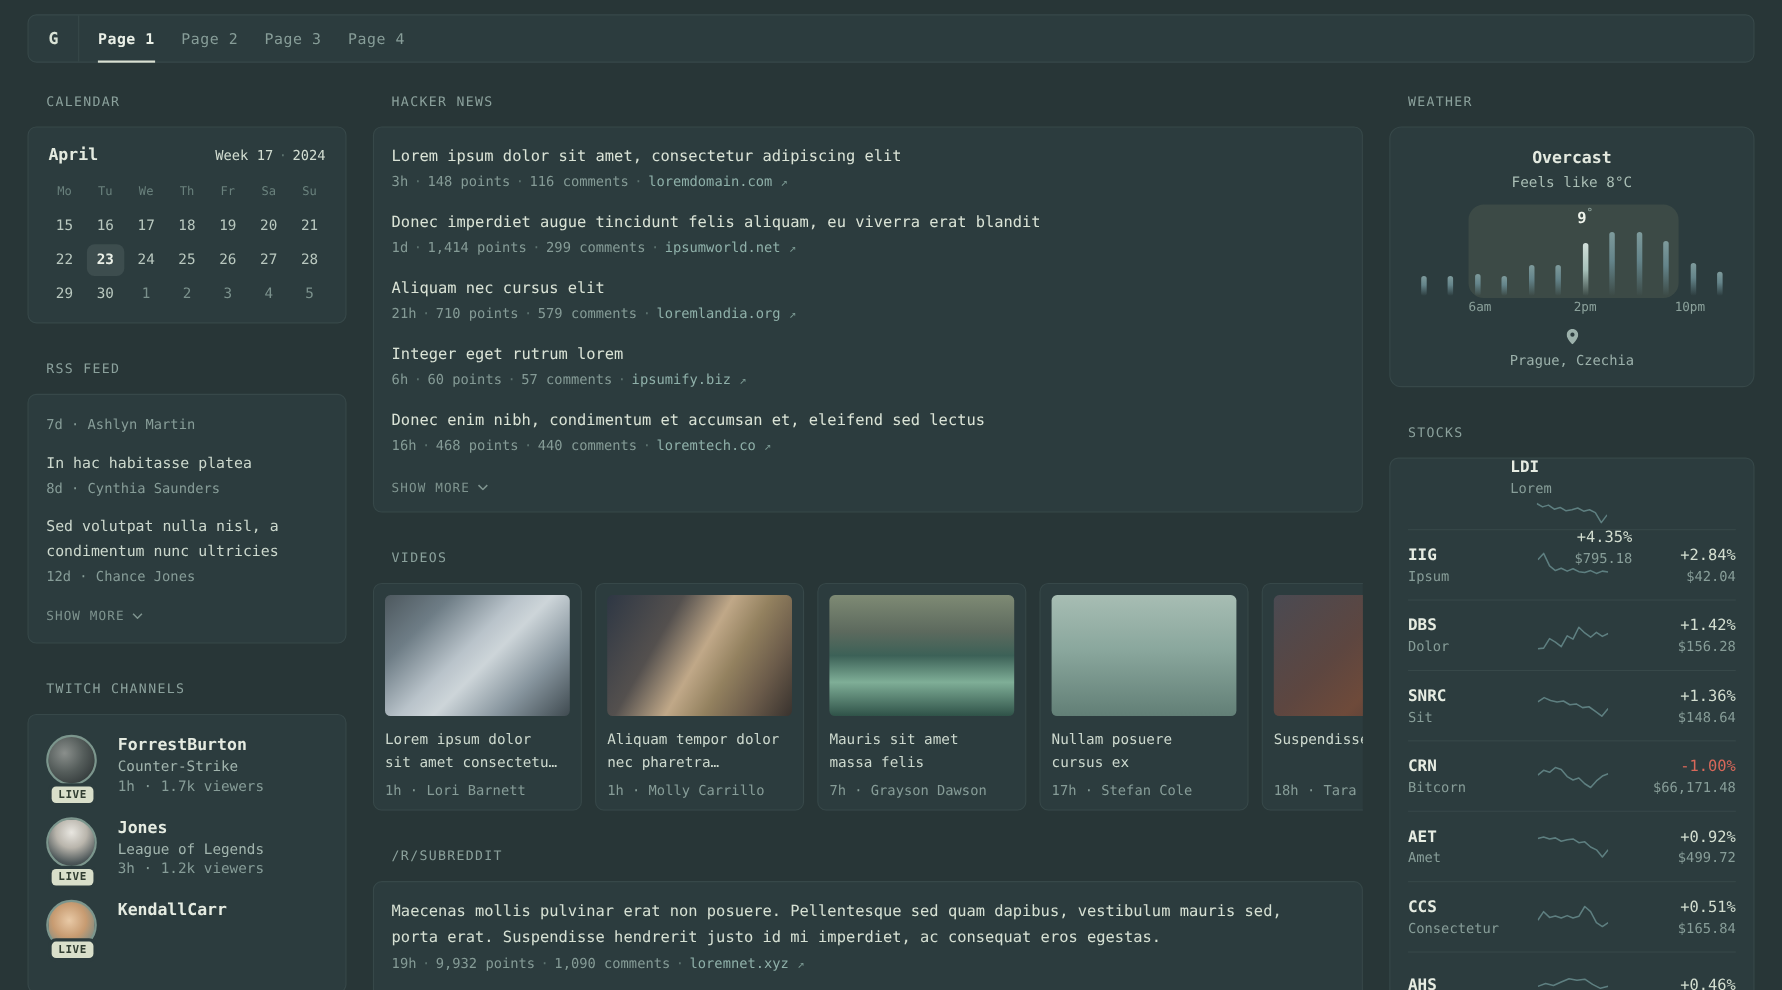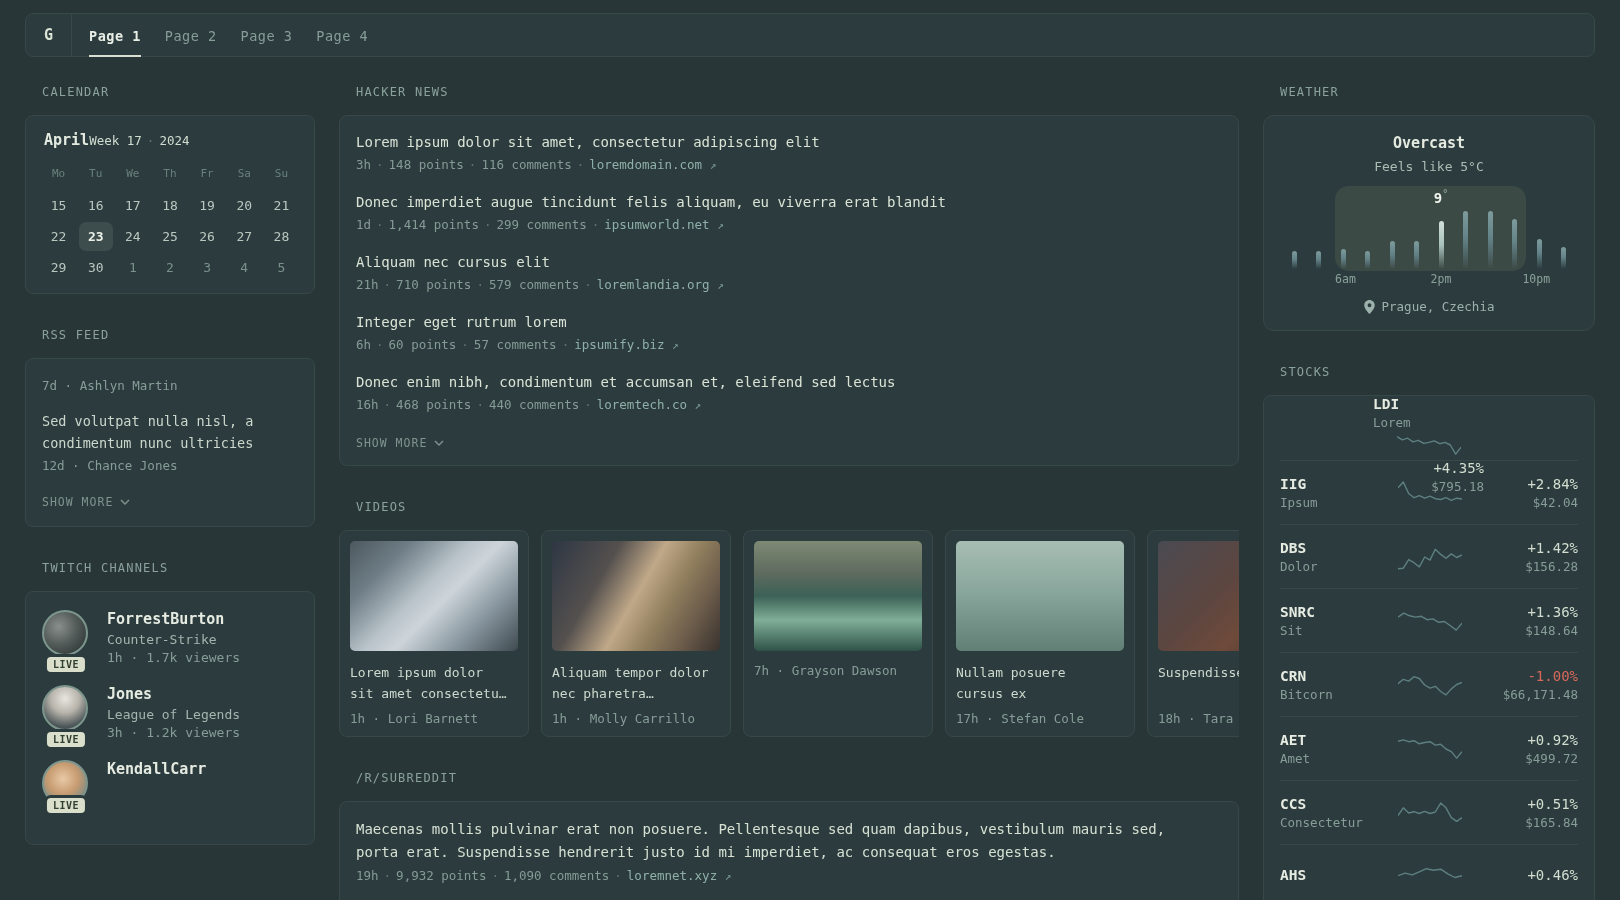--- a/index.html
+++ b/index.html
@@ -48,21 +48,21 @@
   }
   .section { margin-bottom: 34px; }
   .card {
     background: var(--card, #2c3c3e);
     border: 1px solid var(--border, #374849);
     border-radius: 8px;
   }
 
   
   .cal-card { padding: 15px 14px 10px 14px; }
-  .cal-head { display:flex; align-items:baseline; padding:0 4px; margin-bottom:12px; }
+  .cal-head { display:flex; justify-content:space-between; align-items:baseline; padding:0 4px; margin-bottom:12px; }
   .cal-month { font-size:15px; font-weight:bold; color:#e3eadf; }
   .cal-week { font-size:12.5px; color:#d2ddd1; }
   .sep { color: var(--text-dim, #5d7470); margin:0 5px; }
   .cal-grid { display:grid; grid-template-columns:repeat(7,1fr); }
   .cal-wd { font-size:11px; color:#69807c; text-align:center; padding:6px 0 10px; }
   .cal-day {
     font-size:13px; color:#b9c8bf; height:31px;
     display:flex; align-items:center; justify-content:center;
   }
   .cal-day.muted { color:#7b918c; }
@@ -132,21 +132,21 @@
   .w-feels { font-size:13px; color:#a9bdb4; }
   .w-chart { position:relative; height:100px; margin:12px 2px 2px; }
   .w-daylight { position:absolute; top:0; bottom:15px; background:var(--daylight-overlay, rgba(203,207,146,0.10)); border-radius:14px; }
   .w-bars { position:absolute; left:2%; right:2%; top:22px; bottom:17px; display:flex; justify-content:space-between; align-items:flex-end; }
   .wbar { width:5px; border-radius:3px; background:linear-gradient(to bottom, #7e9b9c 0%, #64848a 45%, rgba(100,132,138,0) 100%); }
   .wbar.current { background:linear-gradient(to bottom, #d2e0da 0%, #a8c2bb 50%, rgba(168,194,187,0) 100%); }
   .w-temp { position:absolute; top:2px; transform:translateX(-50%); }
   .wtemp-v { font-size:14px; font-weight:bold; color:#eff4ec; }
   .wtemp-d { font-size:10px; color:#9ab0aa; vertical-align:super; }
   .w-time { position:absolute; bottom:0; transform:translateX(-50%); font-size:11.5px; color:#8ba19b; }
-  .w-loc { display:flex; align-items:center; justify-content:center; gap:7px; margin-top:13px; font-size:12.5px; color:#9cb1ab; }
+  .w-loc { display:flex; align-items:center; justify-content:center; gap:7px; margin-top:13px; font-size:12.5px; color:#9cb1ab;flex-direction:column; }
   .w-loc svg { fill:#9cb1ab; }
 
   
   .stocks-card { padding:0 16px; }
   .stock-row { display:flex; align-items:center; height:64px; border-top:1px solid var(--border,#374849); }
   .stock-row:first-child { border-top:none;flex-direction:column; }
   .st-left { width:112px; flex:none; }
   .st-ticker { font-size:14.5px; font-weight:bold; color:#e6ece2; margin-bottom:3px; }
   .st-name { font-size:12.5px; color:var(--text-muted,#879d98); }
   .st-spark { flex:1; display:flex; justify-content:center; color:var(--spark,#5e7f80); }
@@ -245,20 +245,24 @@
     </section>
 
     <section class="section">
       <h2 class="sec-title">RSS FEED</h2>
       <div class="card rss-card">
         <div>
   <div class="rss-item">
     <div class="item-meta">7d · Ashlyn Martin</div>
   </div>
 
+  <div class="rss-item">
+    <a class="rss-title">In hac habitasse platea</a>
+    <div class="item-meta">8d · Cynthia Saunders</div>
+  </div>
 
   <div class="rss-item">
     <a class="rss-title">Sed volutpat nulla nisl, a condimentum nunc ultricies</a>
     <div class="item-meta">12d · Chance Jones</div>
   </div>
 </div>
         <button class="show-more">
           <span>SHOW MORE</span>
           <svg width="10" height="6" viewBox="0 0 10 6" fill="none">
               <path d="M1 1l4 4 4-4" stroke-width="1.4"></path>
@@ -370,20 +374,21 @@
   </div>
 
   <div class="video-card">
     <div class="v-thumb thumb-camera"></div>
     <a class="v-title">Aliquam tempor dolor nec pharetra…</a>
     <div class="v-meta">1h · Molly Carrillo</div>
   </div>
 
   <div class="video-card">
     <div class="v-thumb thumb-seacity"></div>
+    <a class="v-title">Mauris sit amet massa felis</a>
     <div class="v-meta">7h · Grayson Dawson</div>
   </div>
 
   <div class="video-card">
     <div class="v-thumb thumb-canoe"></div>
     <a class="v-title">Nullam posuere cursus ex</a>
     <div class="v-meta">17h · Stefan Cole</div>
   </div>
 
   <div class="video-card">
@@ -405,21 +410,21 @@
     </section>
 
   </div>
 
   <div class="col-right">
 
     <section class="section">
       <h2 class="sec-title">WEATHER</h2>
       <div class="card weather-card">
         <div class="w-cond">Overcast</div>
-        <div class="w-feels">Feels like 5°C</div>
+        <div class="w-feels">Feels like 8°C</div>
         <div class="w-chart">
           <div class="w-daylight" style="left: 17%; width: 67%;"></div>
           <div class="w-temp" style="left: 54.2%;"><span class="wtemp-v">9</span><span class="wtemp-d">°</span></div>
           <div class="w-bars">
   <div class="wbar" style="height: 18px;"></div>
 
   <div class="wbar" style="height: 18px;"></div>
 
   <div class="wbar" style="height: 20px;"></div>
 

